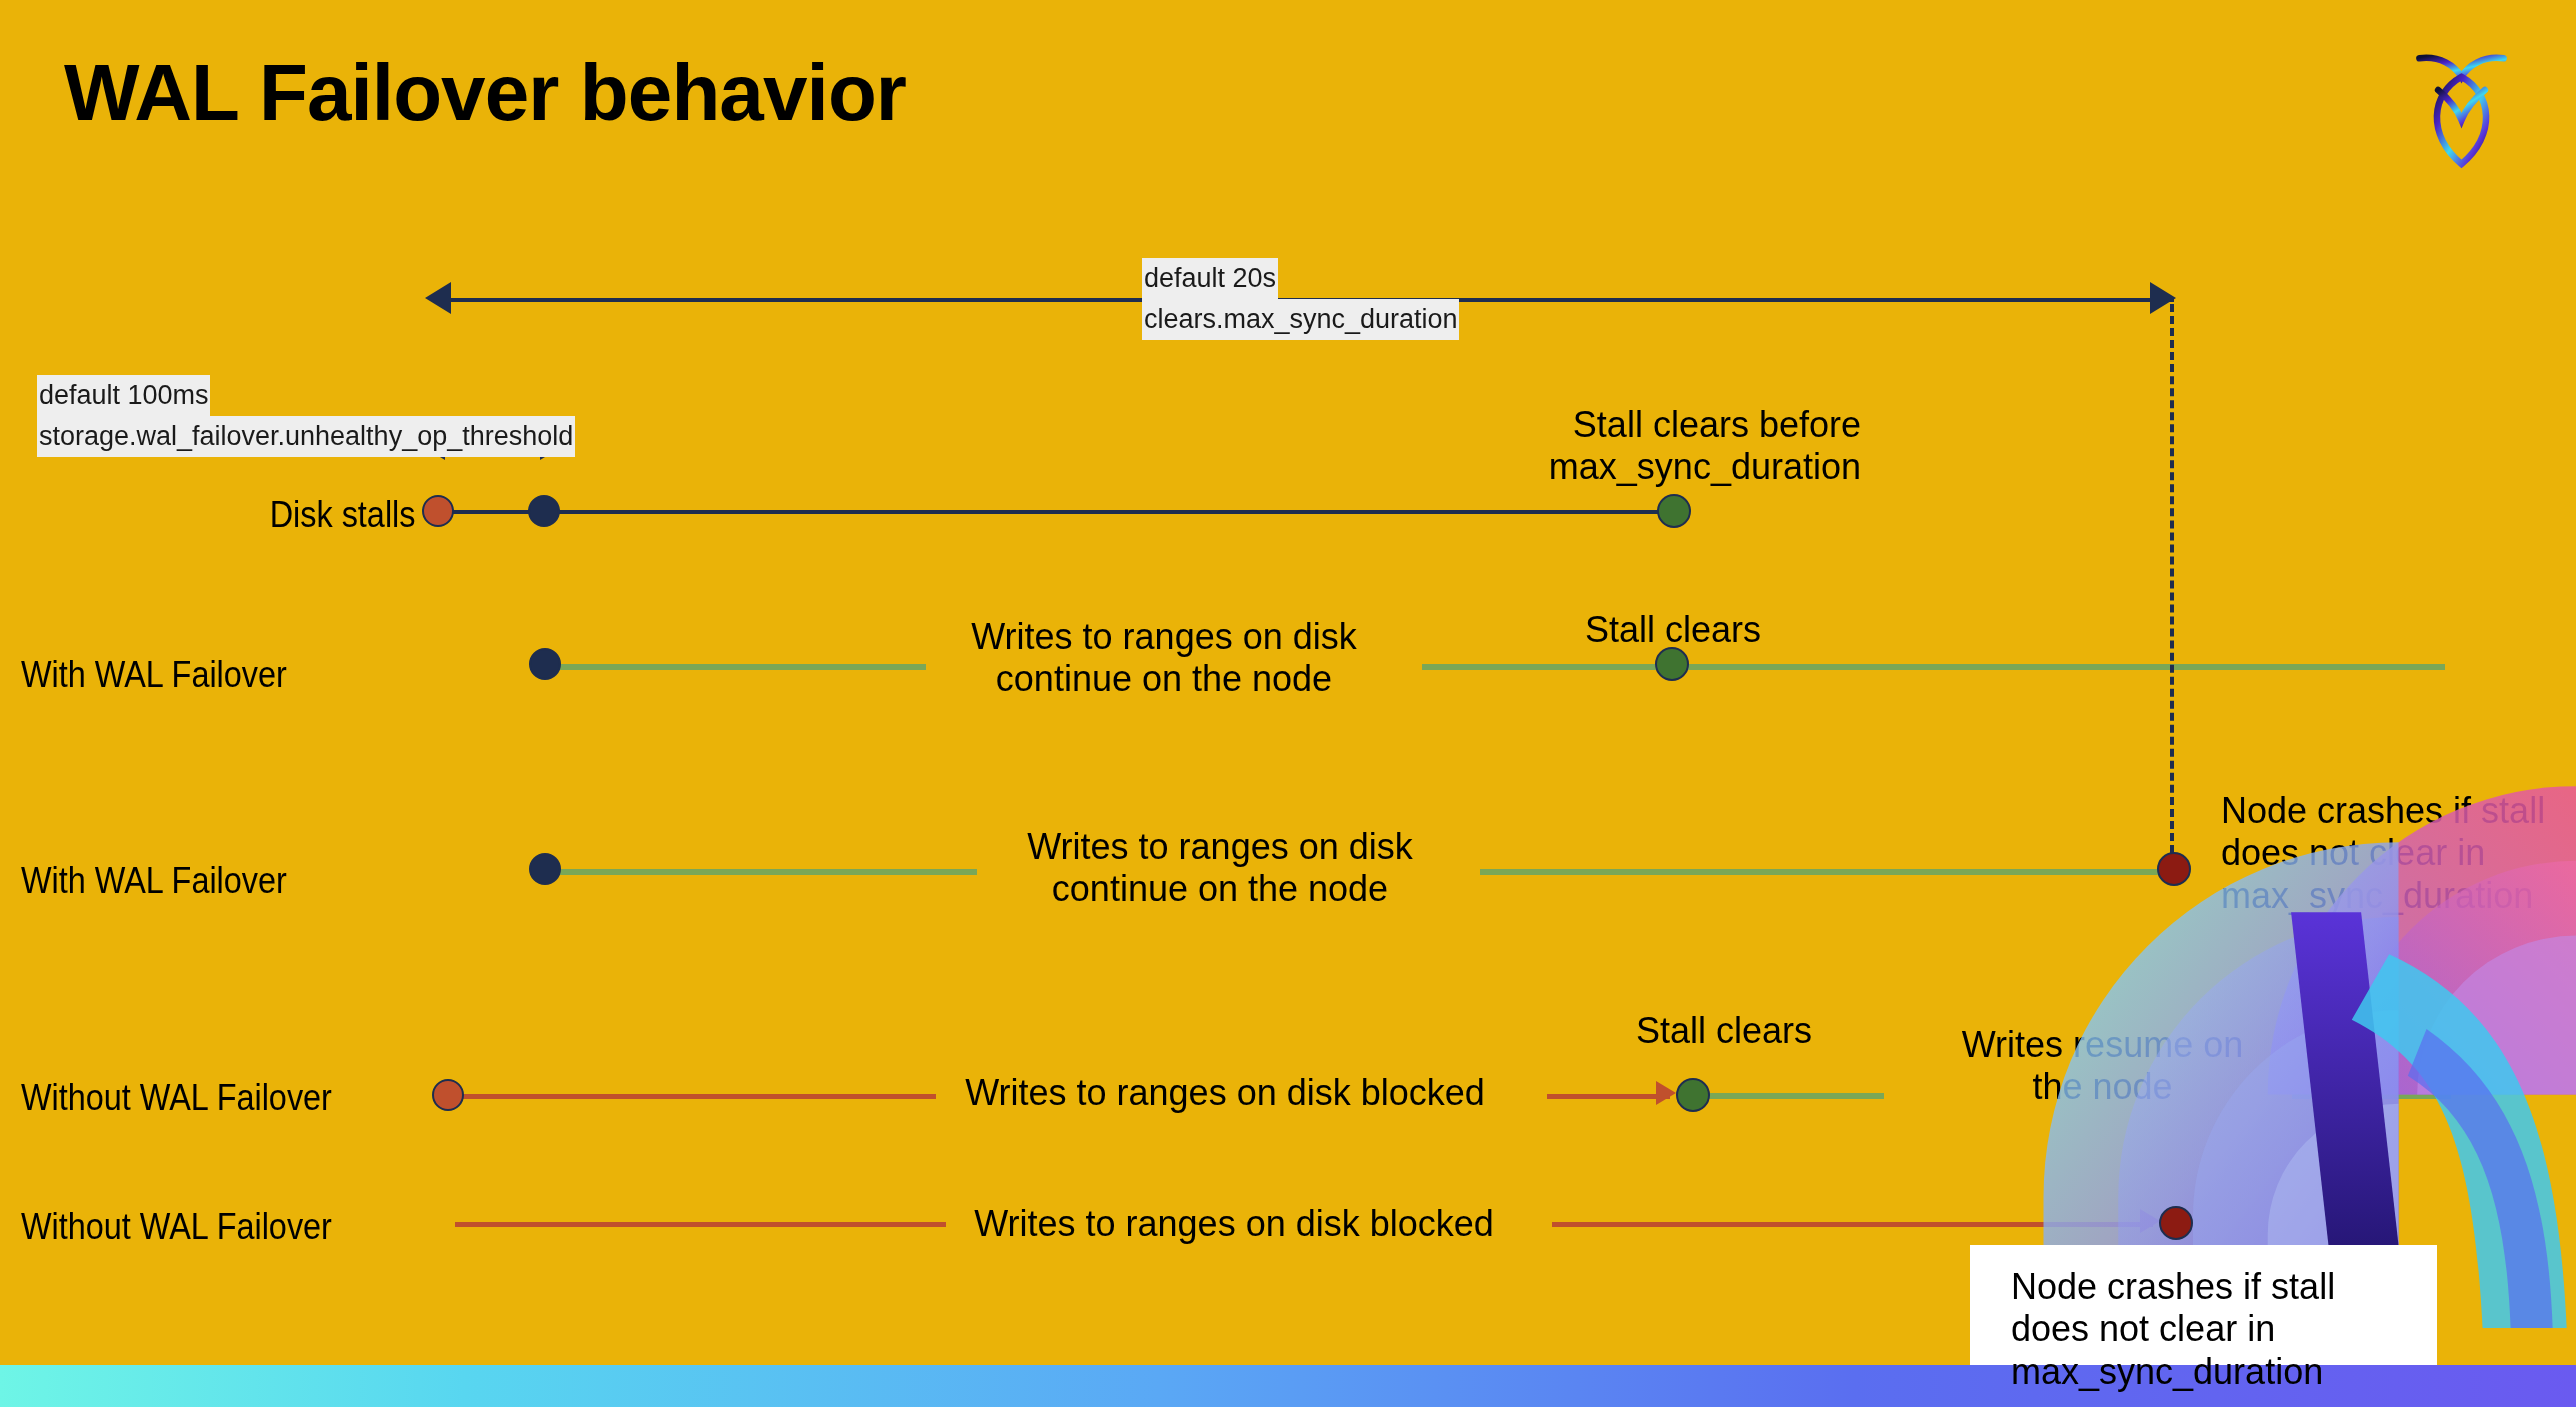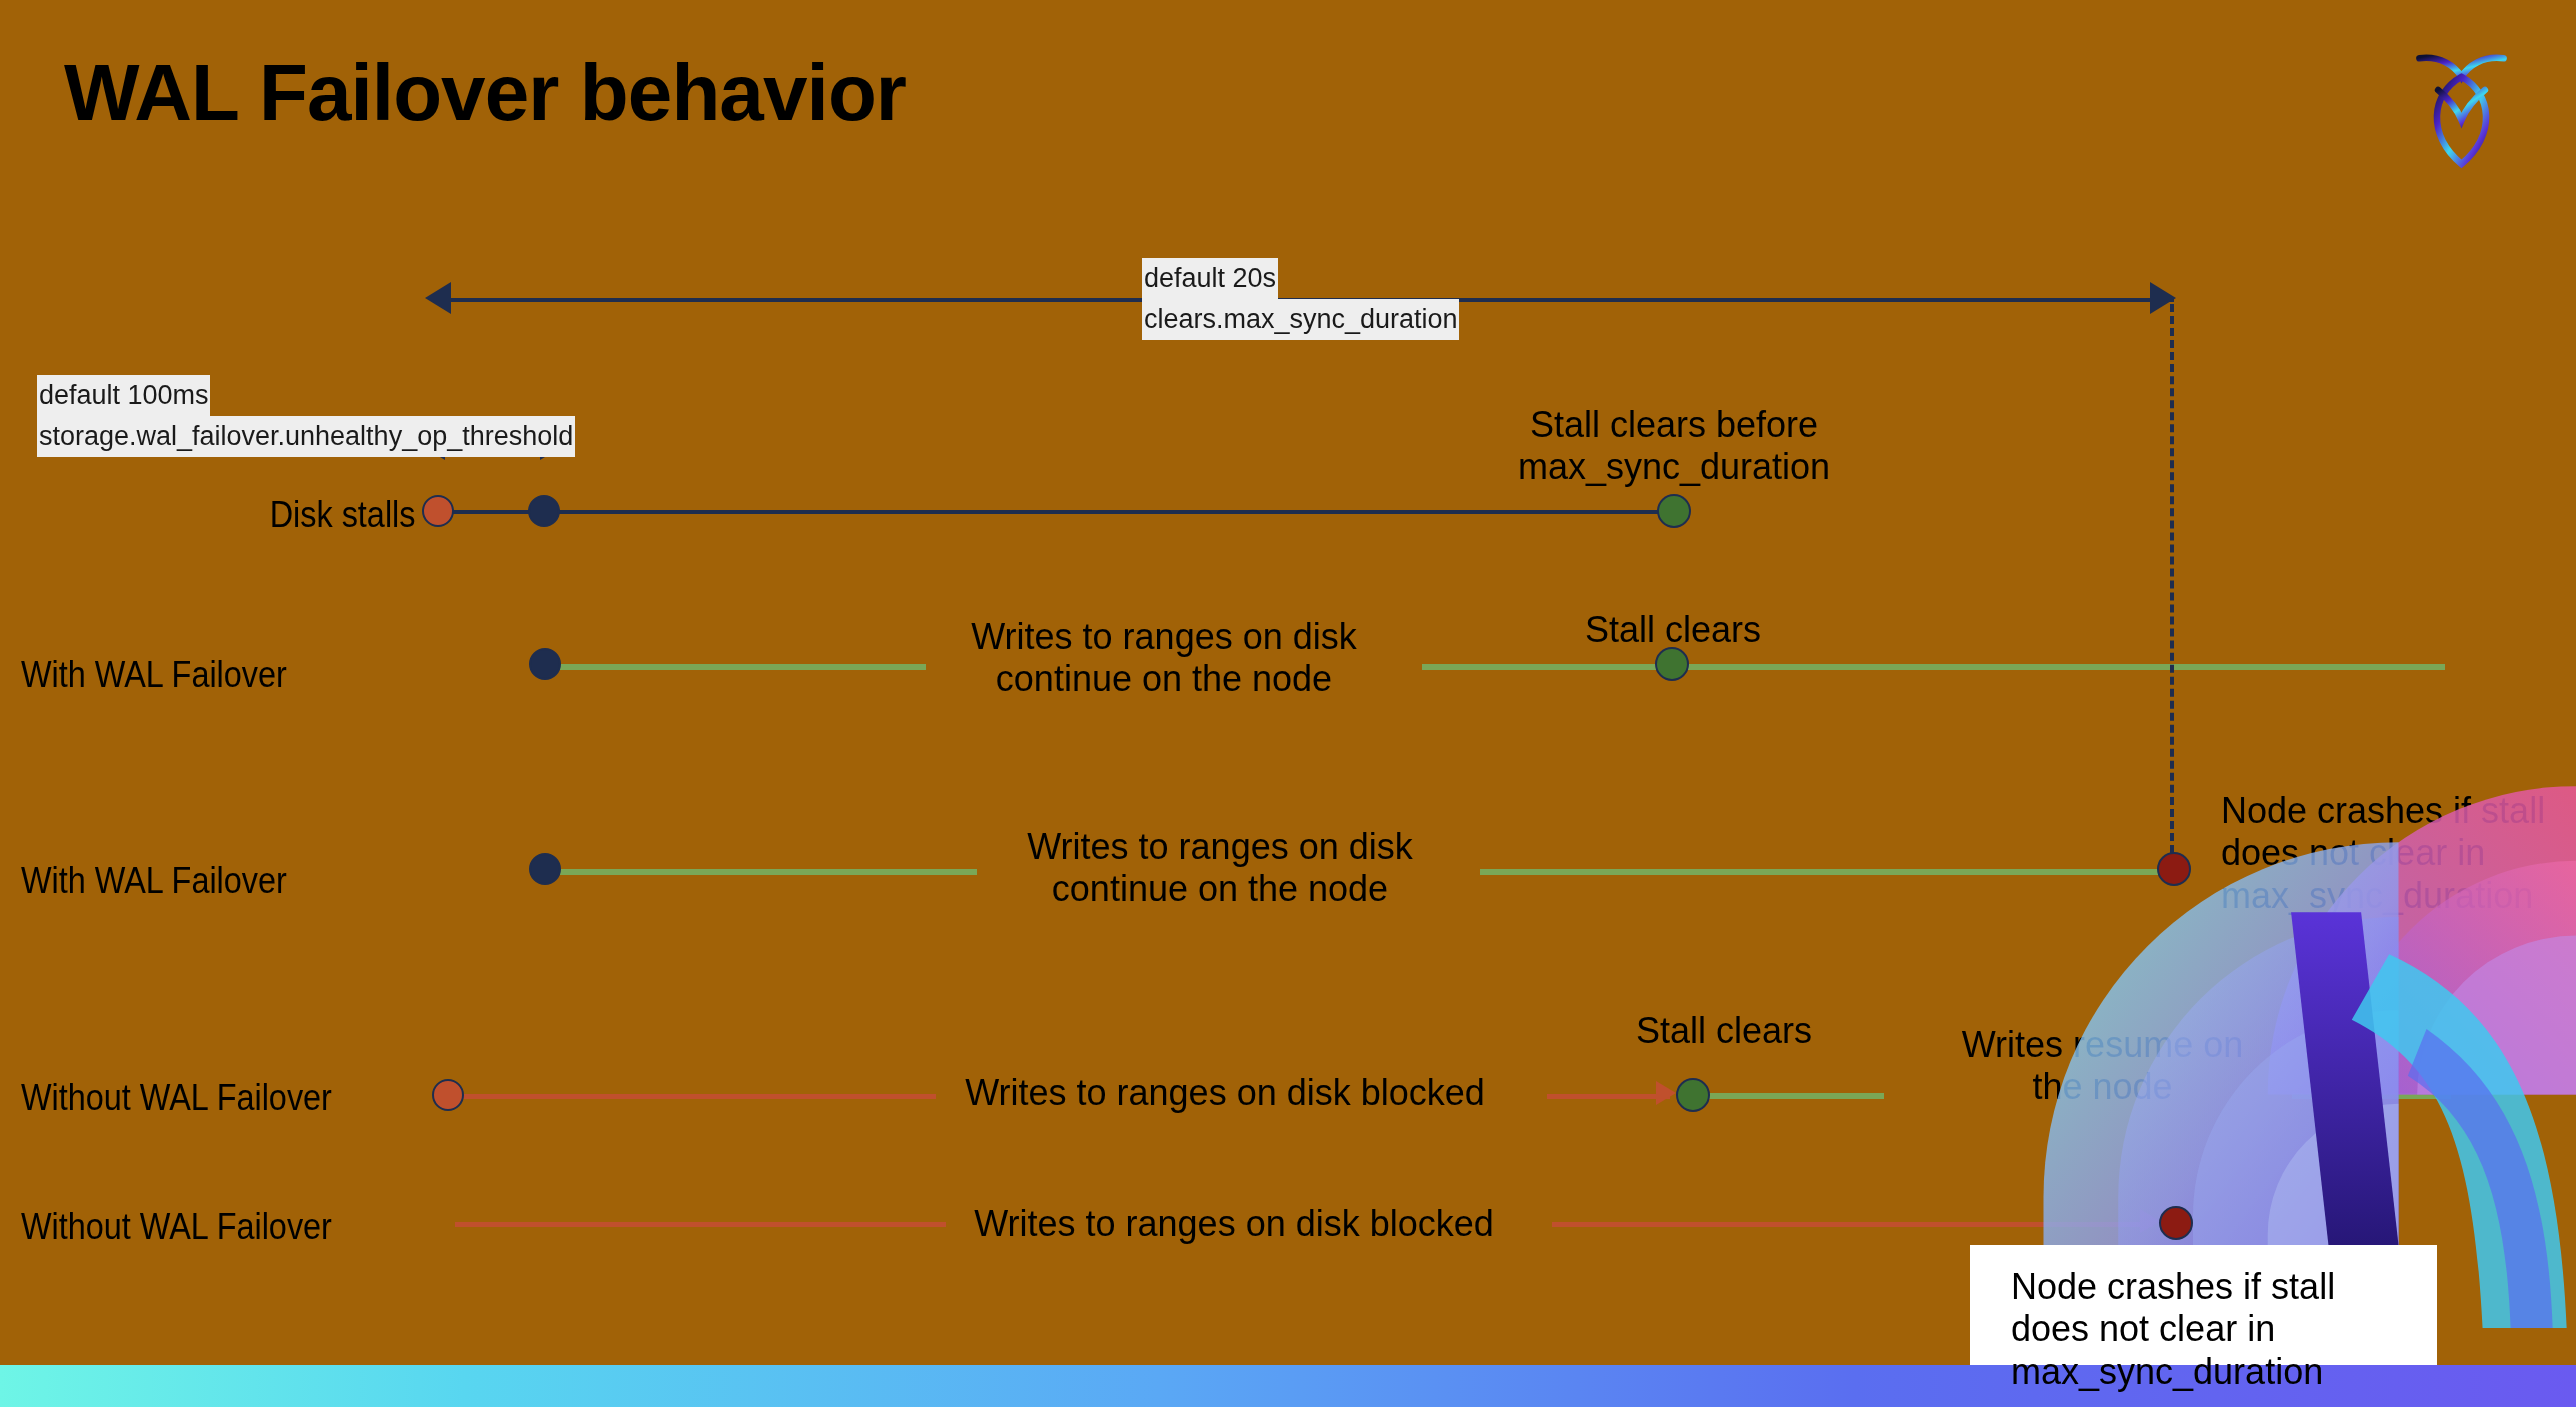--- a/index.html
+++ b/index.html
@@ -8,21 +8,21 @@
     background: #ffffff;
   }
   body {
     font-family: "Liberation Sans", sans-serif;
     -webkit-font-smoothing: antialiased;
   }
   #slide {
     position: relative;
     width: 2576px;
     height: 1408px;
-    background: #a16207;
+    background: #eab308;
     overflow: hidden;
   }
 
   
   #title {
     position: absolute;
     left: 64px;
     top: 47px;
     font-size: 80px;
     font-weight: bold;
@@ -198,21 +198,21 @@
   <div class="hline navy-line" style="left:443px; top:449px; width:110px; border-top-width:5.6px;"></div>
   <div class="arrow-r small" style="left:540px; top:436px;"></div>
 
   <div class="lbl row-label" style="left:222px; top:494px; width:215px; text-align:right;">Disk stalls</div>
 
   <div class="hline navy-line" style="left:439px; top:510px; width:1236px; border-top-width:4.7px;"></div>
   <div class="dot dot-orange" style="left:422px; top:495px; width:32px; height:32px;"></div>
   <div class="dot dot-navy" style="left:528px; top:495px; width:32px; height:32px;"></div>
   <div class="dot dot-green" style="left:1657px; top:494px; width:34px; height:34px;"></div>
 
-  <div class="lbl note" style="left:1487px; top:404px; width:374px;">Stall clears before
+  <div class="lbl note" style="left:1487px; top:404px; width:374px;text-align:right;">Stall clears before
 max_sync_duration</div>
 
   <div class="lbl row-label" style="left:20.6px; top:654px; width:417px; text-align:left;">With WAL Failover</div>
 
   <div class="hline green-line" style="left:538px; top:664px; width:388px; border-top-width:6.5px;"></div>
   <div class="hline green-line" style="left:1422px; top:664px; width:1023px; border-top-width:6.5px;"></div>
   <div class="dot dot-navy" style="left:529px; top:648px; width:32px; height:32px;"></div>
   <div class="dot dot-green" style="left:1655px; top:647px; width:34px; height:34px;"></div>
 
   <div class="lbl note" style="left:935px; top:616px; width:458px;">Writes to ranges on disk

